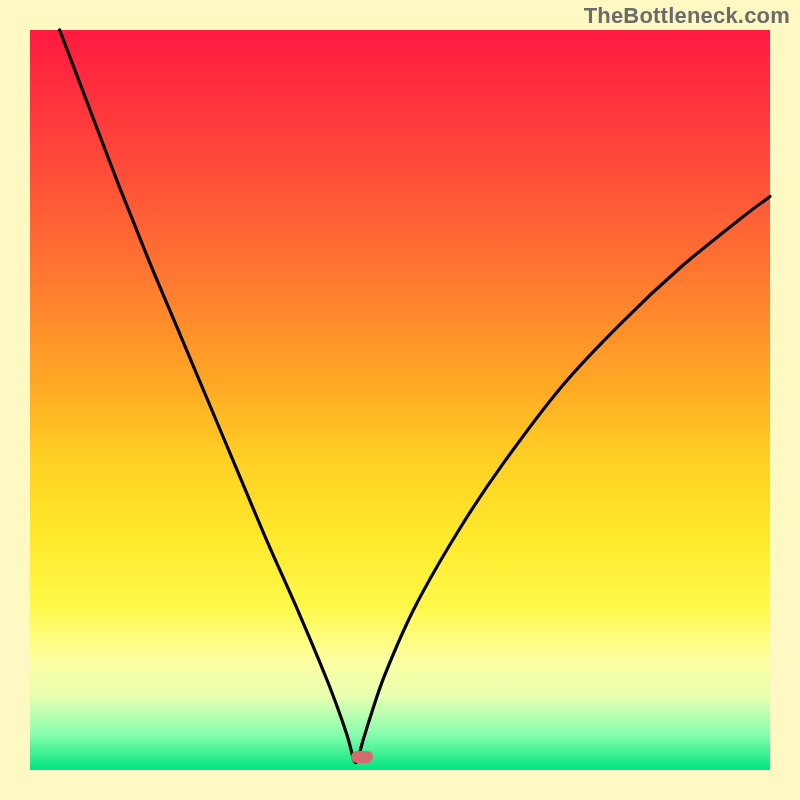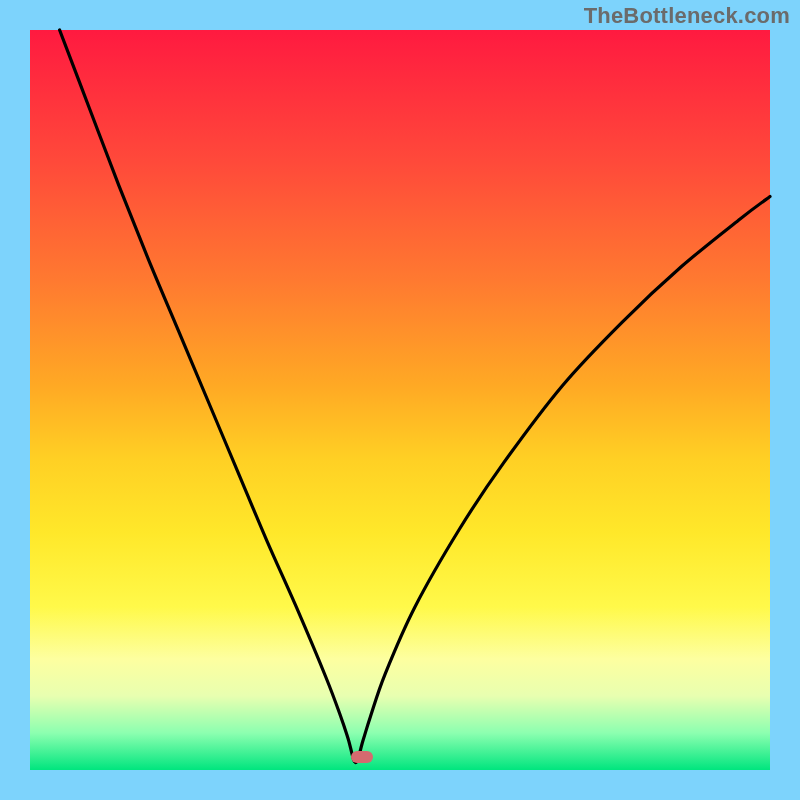--- a/index.html
+++ b/index.html
@@ -7,21 +7,21 @@
     padding: 0;
     width: 800px;
     height: 800px;
     overflow: hidden;
     background: #fff;
   }
   .stage {
     position: relative;
     width: 800px;
     height: 800px;
-    background: #7dd3fc;
+    background: #fef9c3;
   }
   .plot-area {
     position: absolute;
     left: 30px;
     top: 30px;
     width: 740px;
     height: 740px;
     background: linear-gradient(
       to bottom,
       #ff1a40 0%,

